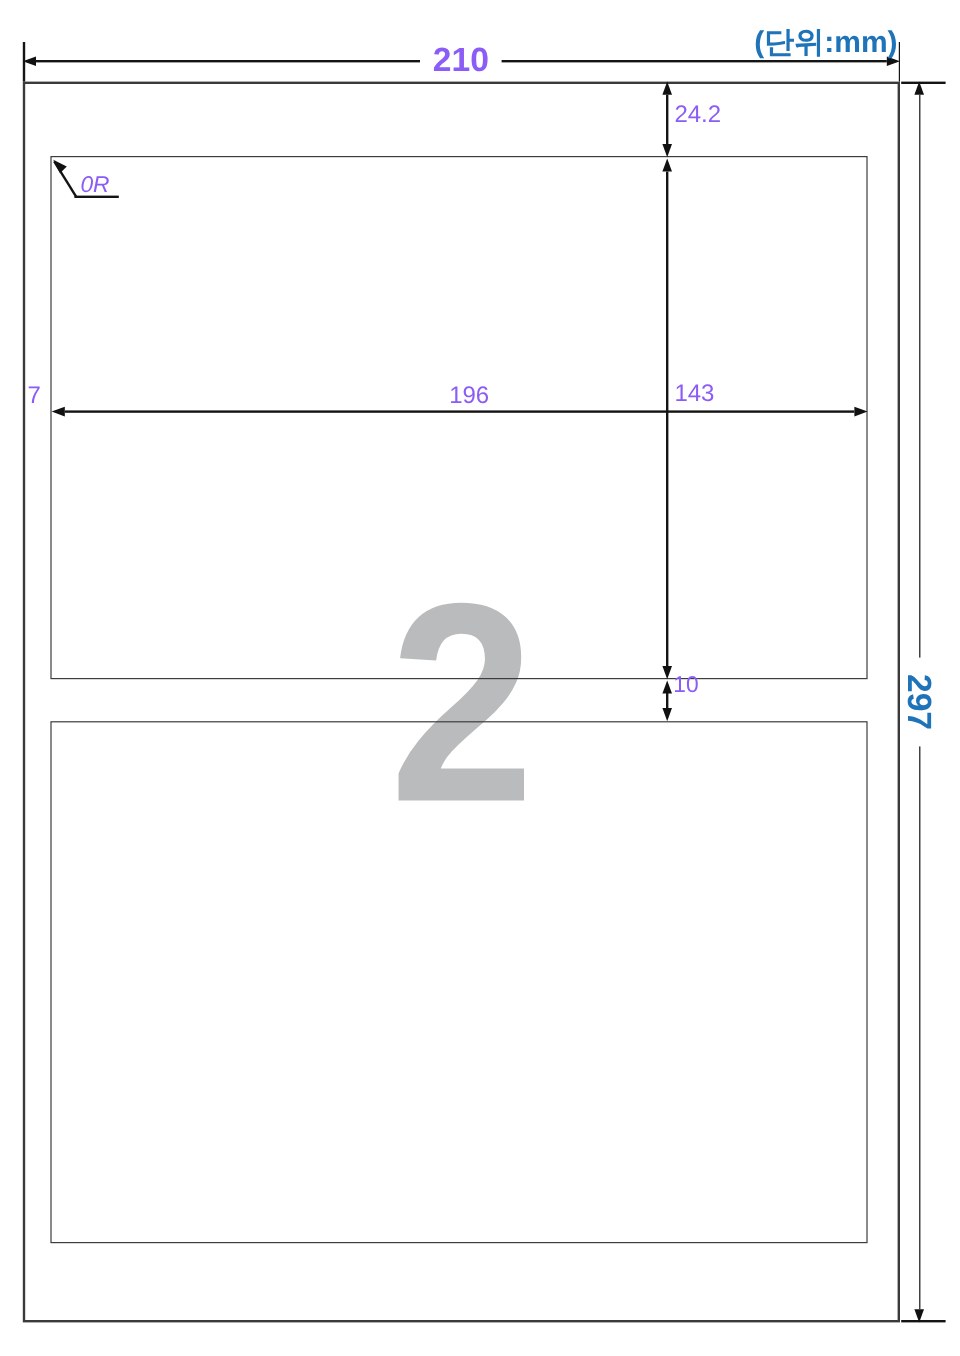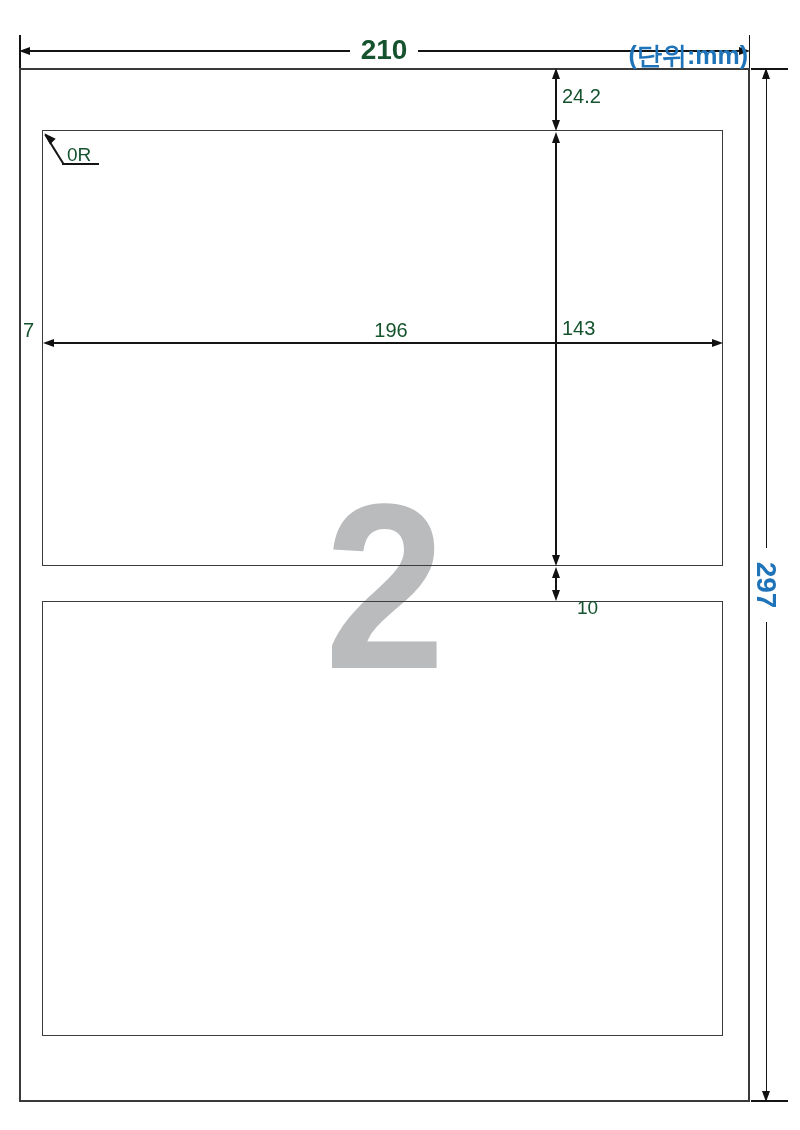--- a/index.html
+++ b/index.html
@@ -28,28 +28,28 @@
   .label-slot.second { top:601px; height:435px; }
   
   .watermark {
     position:absolute; left:300px; top:466px; width:170px; height:240px;
     display:flex; align-items:center; justify-content:center;
     font-size:236px; font-weight:700; line-height:1; color:#b9bbbd;
     transform:scaleX(0.92); z-index:1; user-select:none;
   }
   
   .dim-text {
-    position:absolute; color:#14532d; font-size:20px; line-height:1;
+    position:absolute; color:#8b5cf6; font-size:20px; line-height:1;
     white-space:nowrap; z-index:5; background:transparent;
   }
   .dim-text.bold { font-weight:700; font-size:28px; }
   .dim-text.center { text-align:center; }
   .unit-note {
     position:absolute; left:615px; top:23px; width:133px; text-align:right;
-    color:#1e73b9; font-size:25px; font-weight:700; line-height:1; z-index:5; white-space:nowrap;margin-top:20px;
+    color:#1e73b9; font-size:25px; font-weight:700; line-height:1; z-index:5; white-space:nowrap;
   }
   .dim-297 {
     position:absolute; left:766px; top:585px; color:#1e73b9;
     font-size:28px; font-weight:700; line-height:1; z-index:5;
     transform:translate(-50%,-50%) rotate(90deg); white-space:nowrap;
   }
   
   .leader-arrow {
     position:absolute; left:44px; top:128.5px; width:0; height:0;
     border-top:4.5px solid transparent; border-bottom:4.5px solid transparent;
@@ -96,27 +96,27 @@
   <div class="dim-text" style="left:562px; top:86px;">24.2</div>
 
   <div class="arr up" style="left:551.5px; top:132px;"></div>
   <div class="arr down" style="left:551.5px; top:555px;"></div>
   <div class="vline" style="left:555.25px; top:143px; height:412px;"></div>
   <div class="dim-text" style="left:562px; top:318px;">143</div>
 
   <div class="arr up" style="left:551.5px; top:567px;"></div>
   <div class="arr down" style="left:551.5px; top:590px;"></div>
   <div class="vline" style="left:555.25px; top:577px; height:13px;"></div>
-  <div class="dim-text" style="left:561px; top:598px; font-size:19px;margin-left:16px;">10</div>
+  <div class="dim-text" style="left:561px; top:562px; font-size:19px;">10</div>
 
   <div class="arr left" style="left:43px;  top:338.5px;"></div>
   <div class="arr right" style="left:712px; top:338.5px;"></div>
   <div class="hline" style="left:54px; top:342.25px; width:658px;"></div>
   <div class="dim-text center" style="left:363px; top:320px; width:56px;">196</div>
 
   <div class="dim-text" style="left:23px; top:320px;">7</div>
 
   <div class="leader-arrow"></div>
   <div class="leader-diag"></div>
   <div class="hline" style="left:62px; top:163px; width:37px;"></div>
-  <div class="dim-text" style="left:67px; top:145px; font-size:19px;">0R</div>
+  <div class="dim-text" style="left:67px; top:145px; font-size:19px;font-style:italic;">0R</div>
 
 </div>
 
 </body></html>

